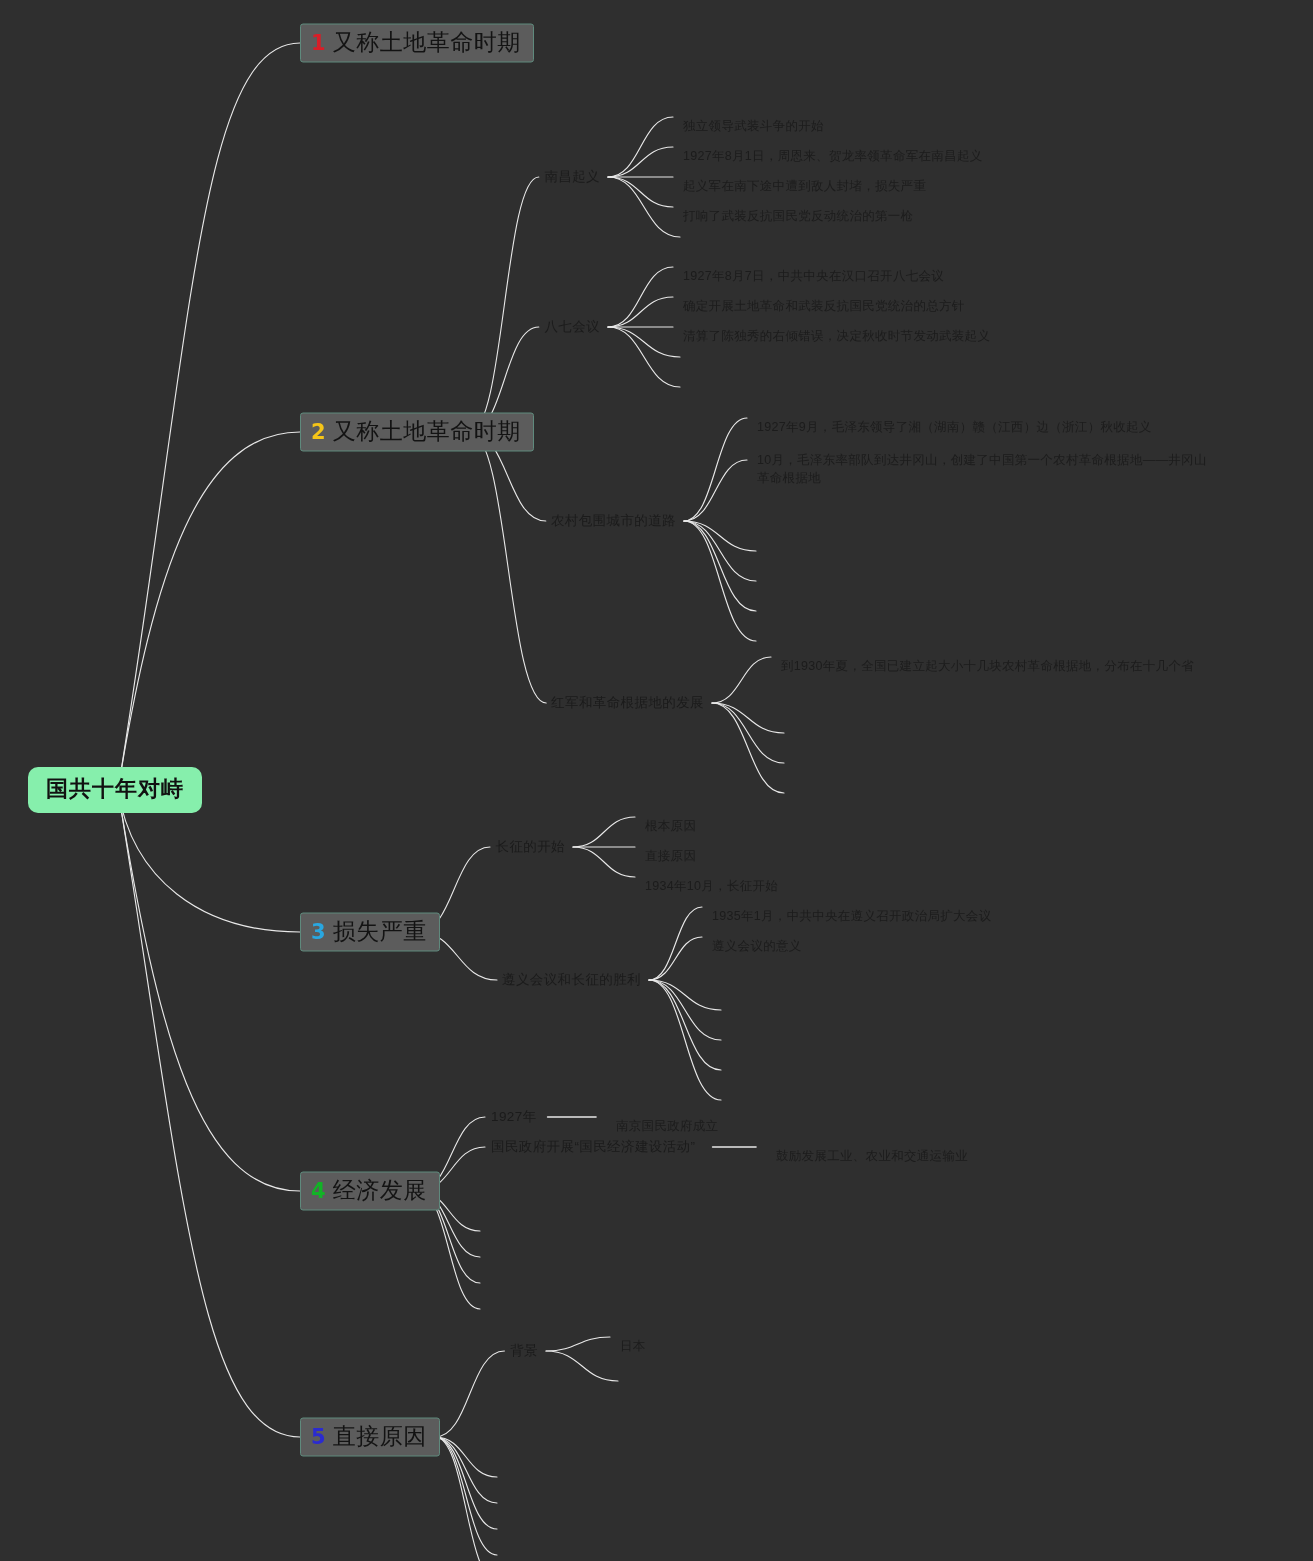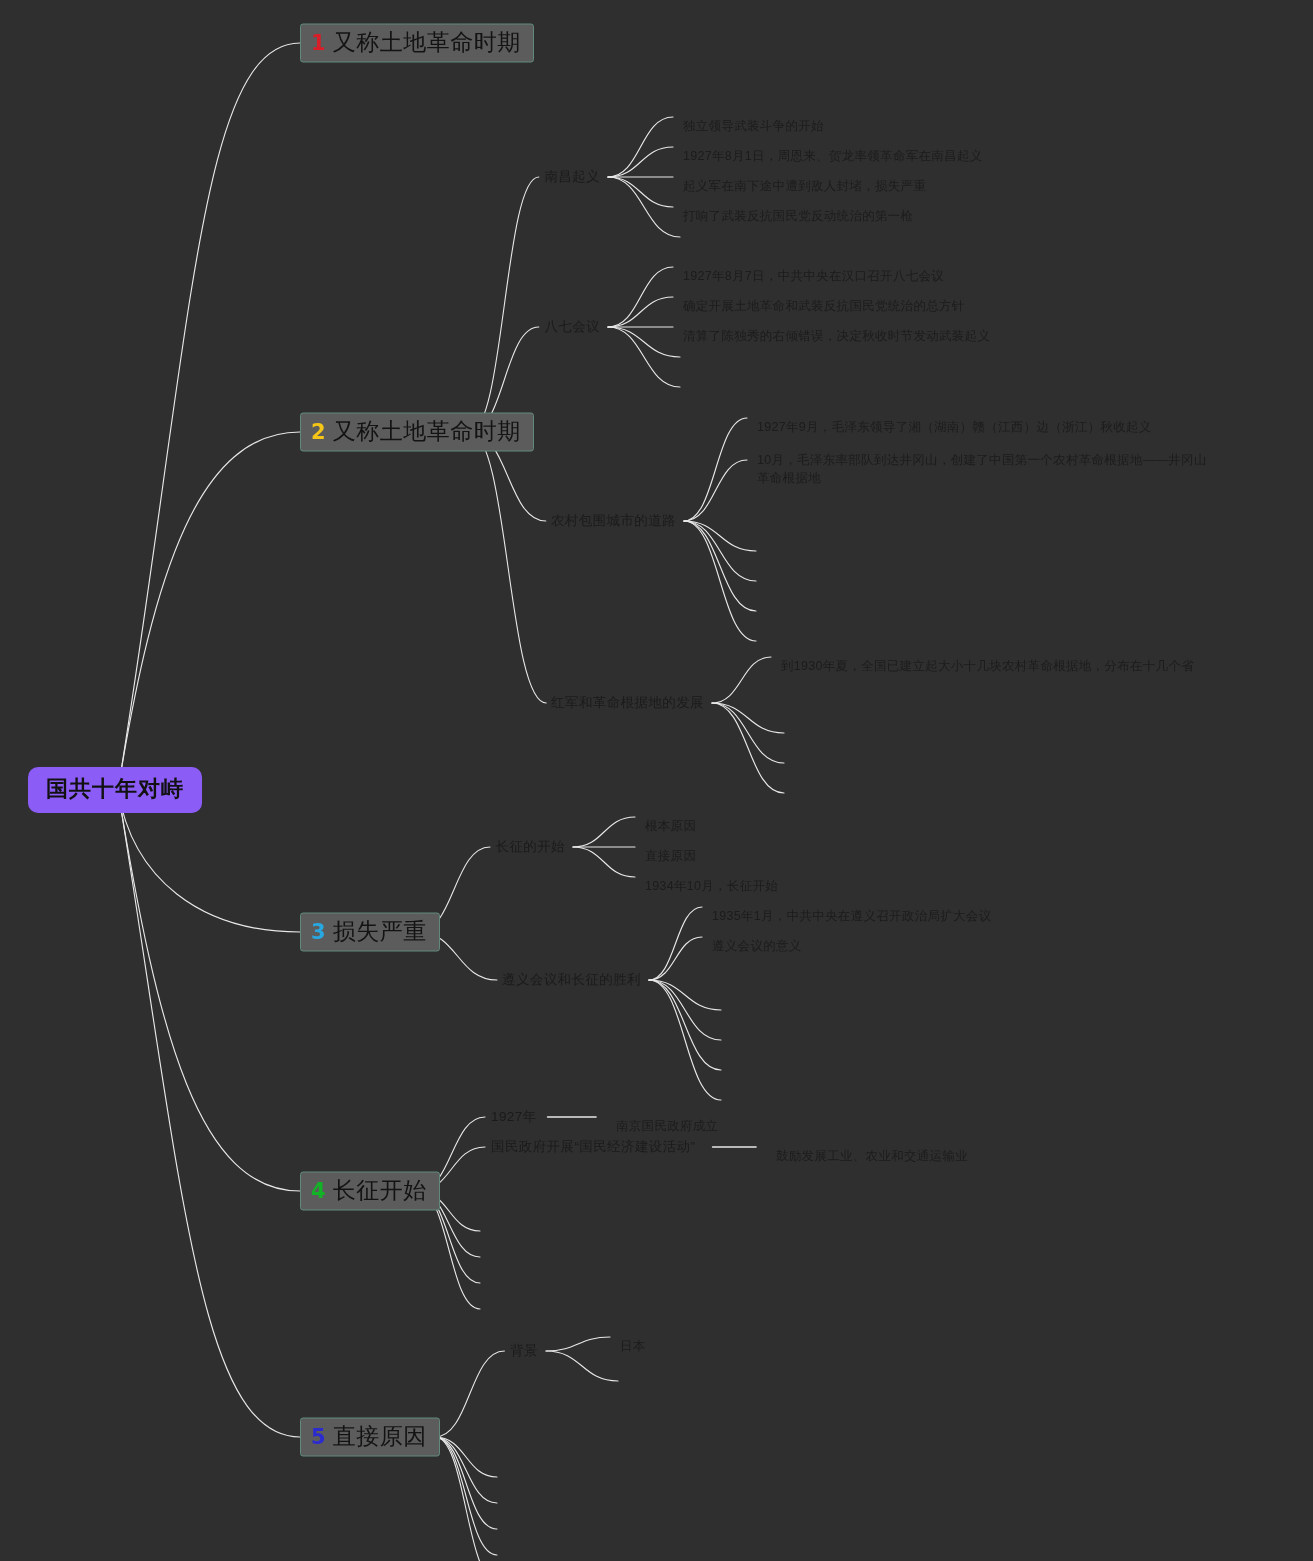--- a/index.html
+++ b/index.html
@@ -23,21 +23,21 @@
     pointer-events: none;
   }
   .node {
     position: absolute;
     white-space: nowrap;
     line-height: 1;
   }
 
   
   .root-node {
-    background: #8b5cf6;
+    background: #86efac;
     color: #111111;
     font-size: 22px;
     font-weight: bold;
     letter-spacing: 1px;
     padding: 11px 18px 13px 18px;
     border-radius: 10px;
     transform: translate(0, -50%);
   }
 
   
@@ -235,21 +235,21 @@
   </div>
   <div class="node leaf-node" style="left:712px; top:907px;">
     <span>1935年1月，中共中央在遵义召开政治局扩大会议</span>
   </div>
   <div class="node leaf-node" style="left:712px; top:937px;">
     <span>遵义会议的意义</span>
   </div>
 
   <div class="node main-node" style="left:300px; top:1191px;">
     <span class="num" style="color: rgb(18, 179, 38);">4</span>
-    <span class="lbl">长征开始</span>
+    <span class="lbl">经济发展</span>
   </div>
 
   <div class="node topic-node anchor-left" style="left:491px; top:1117px;">
     <span>1927年</span>
   </div>
   <div class="node leaf-node" style="left:616px; top:1117px;">
     <span>南京国民政府成立</span>
   </div>
 
   <div class="node topic-node anchor-left" style="left:491px; top:1147px;">

